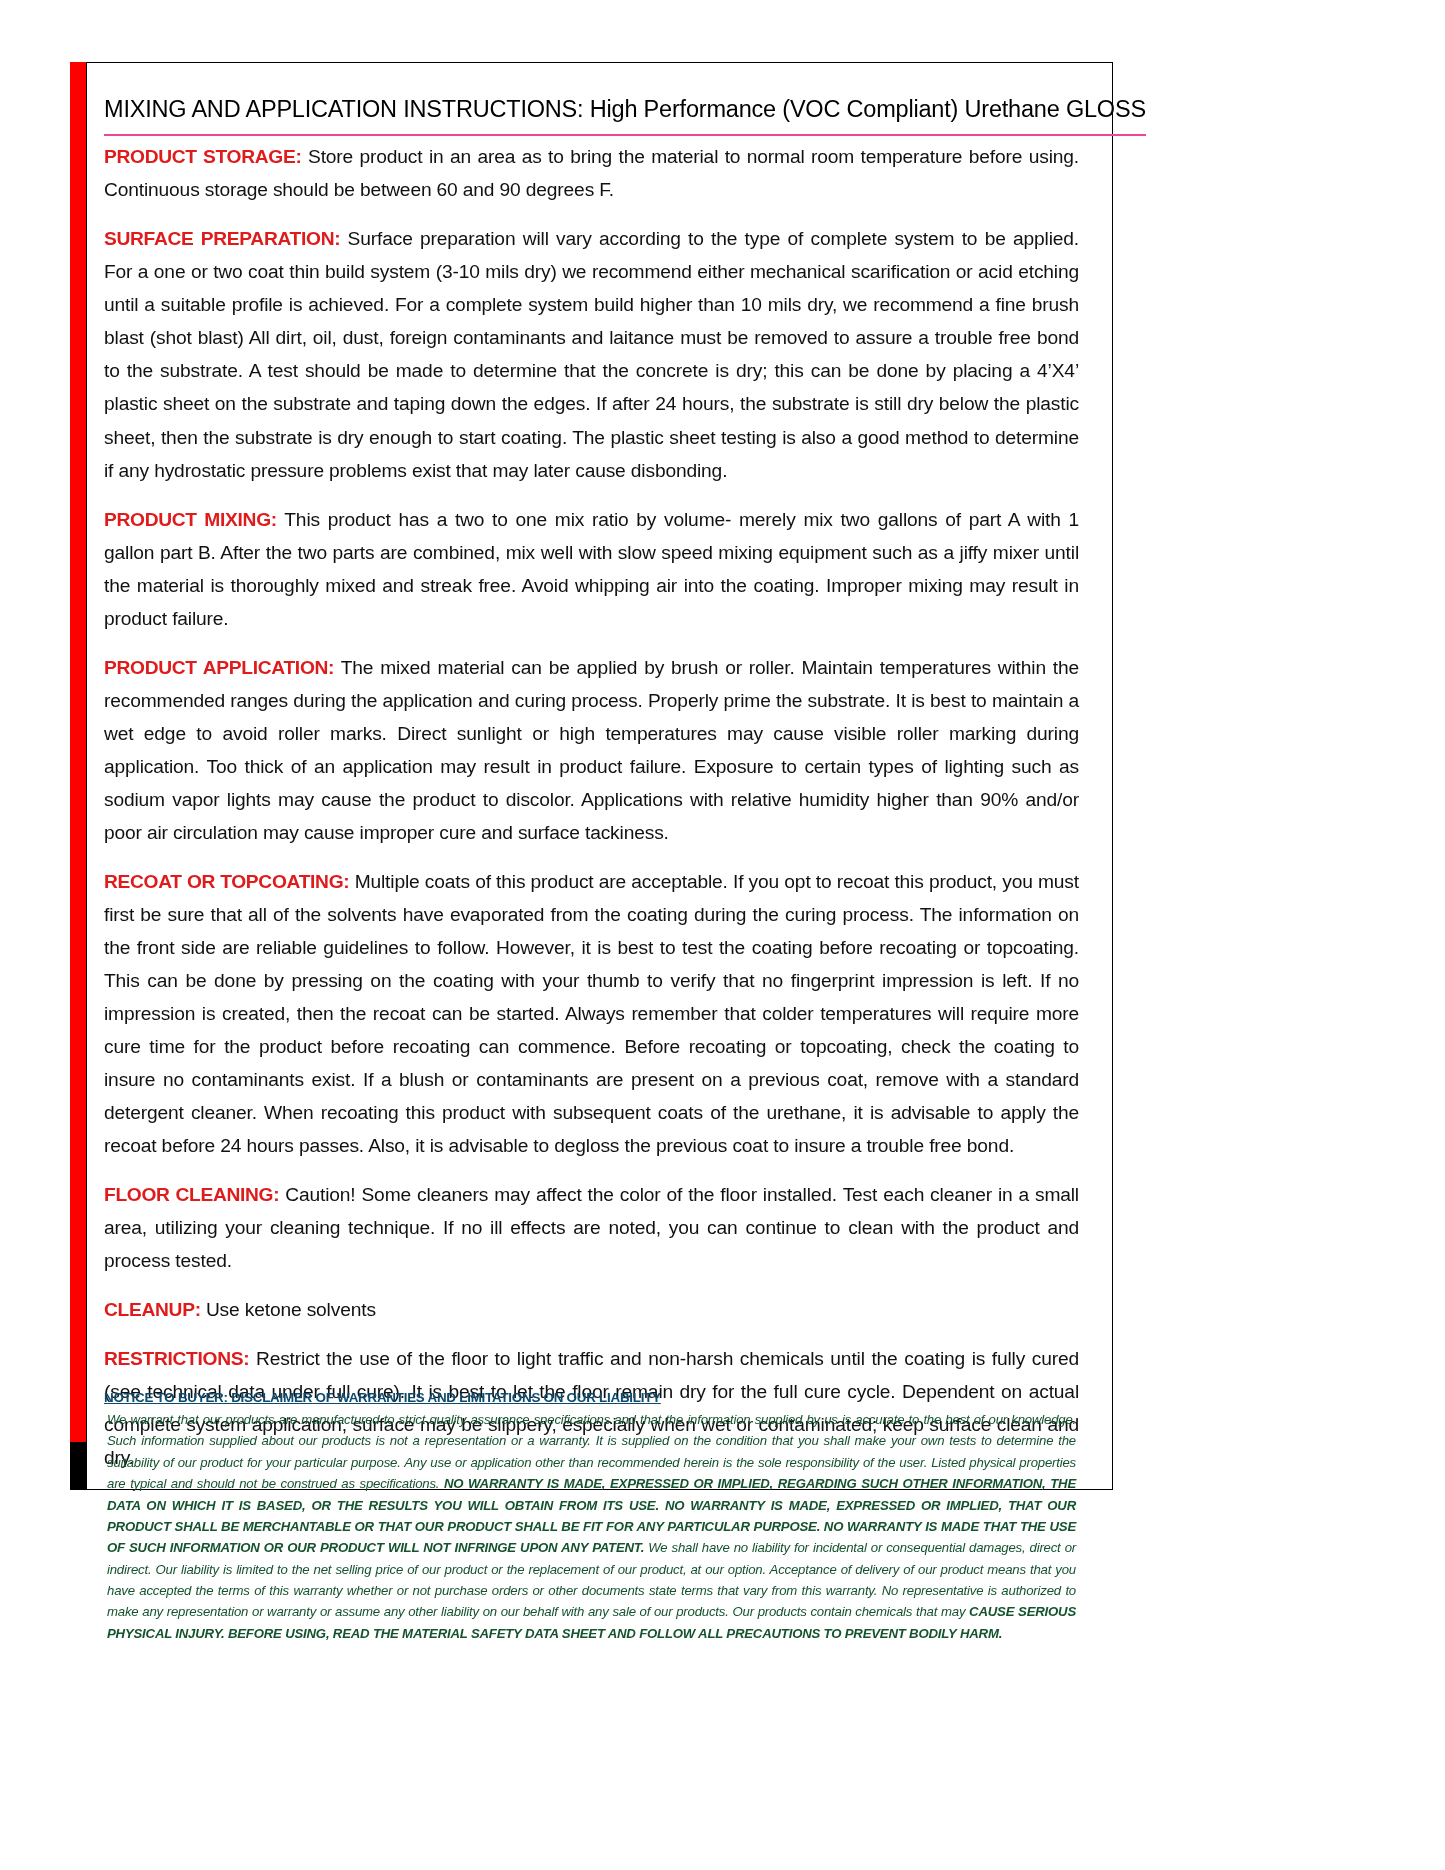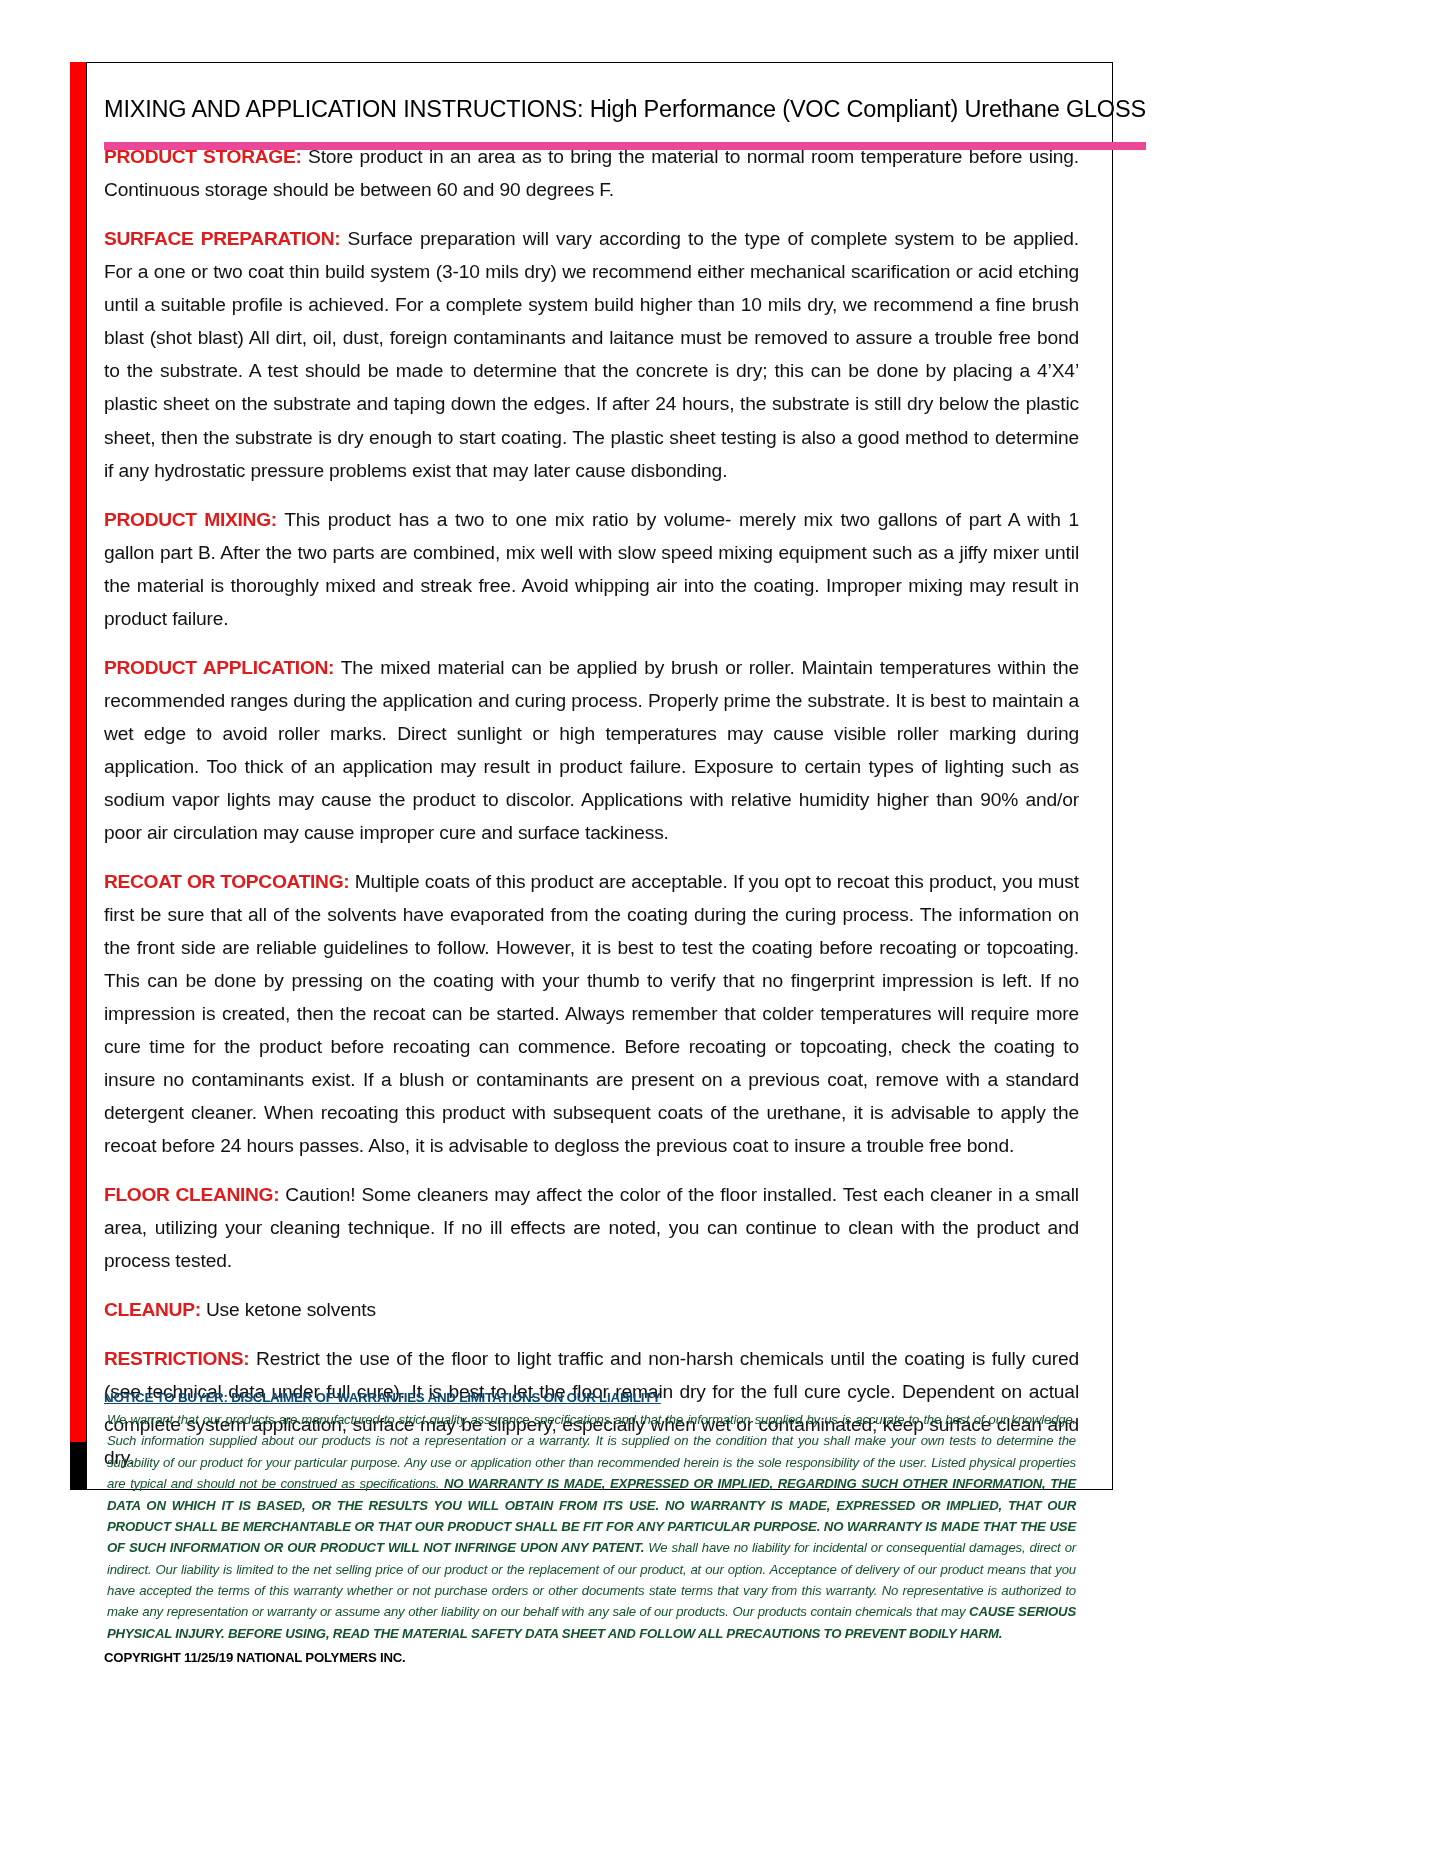--- a/index.html
+++ b/index.html
@@ -65,22 +65,22 @@
 
   .doc-title {
     font-size: 23.5px;
     line-height: 1.25;
     color: #000000;
     letter-spacing: -0.2px;
     margin: 0 0 16px 0;
     white-space: nowrap;
   }
   .doc-title .u {
-    border-bottom: 8px solid #ec4899;
-    padding-bottom: 20px;
+    border-bottom: 2px solid #ec4899;
+    padding-bottom: 12px;
   }
 
   .para {
     font-size: 19.2px;
     line-height: 1.72;
     color: #111111;
     text-align: justify;
     text-justify: inter-word;
     margin: 16px 0 1px 0;
     letter-spacing: -0.15px;
@@ -156,16 +156,15 @@
 
     <p class="para nojust"><span class="hd">CLEANUP:</span><span> Use ketone solvents</span></p>
 
     <p class="para"><span class="hd">RESTRICTIONS:</span><span> Restrict the use of the floor to light traffic and non-harsh chemicals until the coating is fully cured (see technical data under full cure).  It is best to let the floor remain dry for the full cure cycle. Dependent on actual complete system application, surface may be slippery, especially when wet or contaminated; keep surface clean and dry.</span></p>
 
   </div>
 
   <div id="disclaimer">
     <div class="notice-title">NOTICE TO BUYER: DISCLAIMER OF WARRANTIES AND LIMITATIONS ON OUR LIABILITY</div>
     <p class="fine"><span>We warrant that our products are manufactured to strict quality assurance specifications and that the information supplied by us is accurate to the best of our knowledge. Such information supplied about our products is not a representation or a warranty. It is supplied on the condition that you shall make your own tests to determine the suitability of our product for your particular purpose.   Any use or application other than recommended herein is the sole responsibility of the user.   Listed physical properties are typical and should not be construed as specifications. </span><b>NO WARRANTY IS MADE, EXPRESSED OR IMPLIED, REGARDING SUCH OTHER INFORMATION, THE DATA ON WHICH IT IS BASED, OR THE RESULTS YOU WILL OBTAIN FROM ITS USE. NO WARRANTY IS MADE, EXPRESSED OR IMPLIED, THAT OUR PRODUCT SHALL BE MERCHANTABLE OR THAT OUR PRODUCT SHALL BE FIT FOR ANY PARTICULAR PURPOSE. NO WARRANTY IS MADE THAT THE USE OF SUCH INFORMATION OR OUR PRODUCT WILL NOT INFRINGE UPON ANY PATENT. </b><span>We shall have no liability for incidental or consequential damages, direct or indirect. Our liability is limited to the net selling price of our product or the replacement of our product, at our option. Acceptance of delivery of our product means that you have accepted the terms of this warranty whether or not purchase orders or other documents state terms that vary from this warranty. No representative is authorized to make any representation or warranty or assume any other liability on our behalf with any sale of our products. Our products contain chemicals that may </span><b>CAUSE SERIOUS PHYSICAL INJURY. BEFORE USING, READ THE MATERIAL SAFETY DATA SHEET AND FOLLOW ALL PRECAUTIONS TO PREVENT BODILY HARM.</b></p>
-    <div class="copyright">COPYRIGHT 11/25/19 NATIONAL POLYMERS INC.</div>
   </div>
 
 </div>
 
 </body></html>

